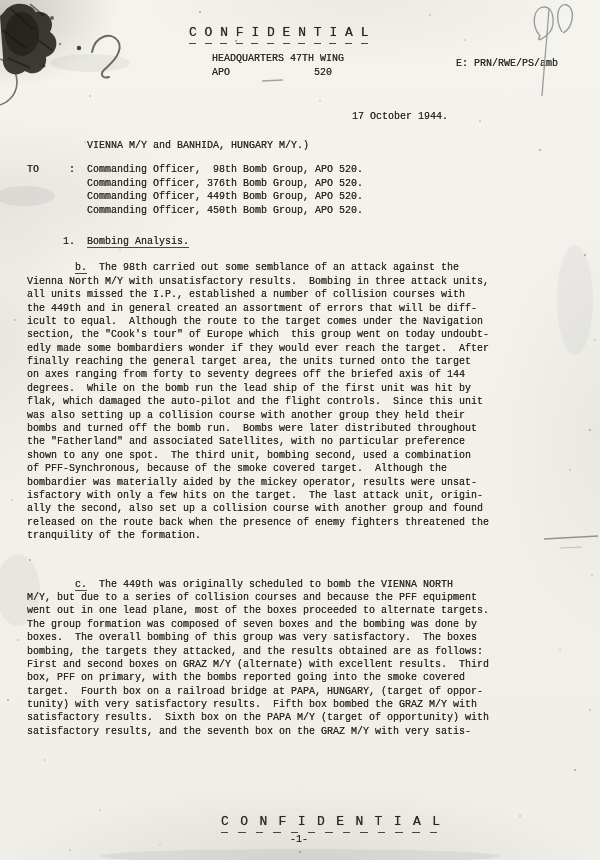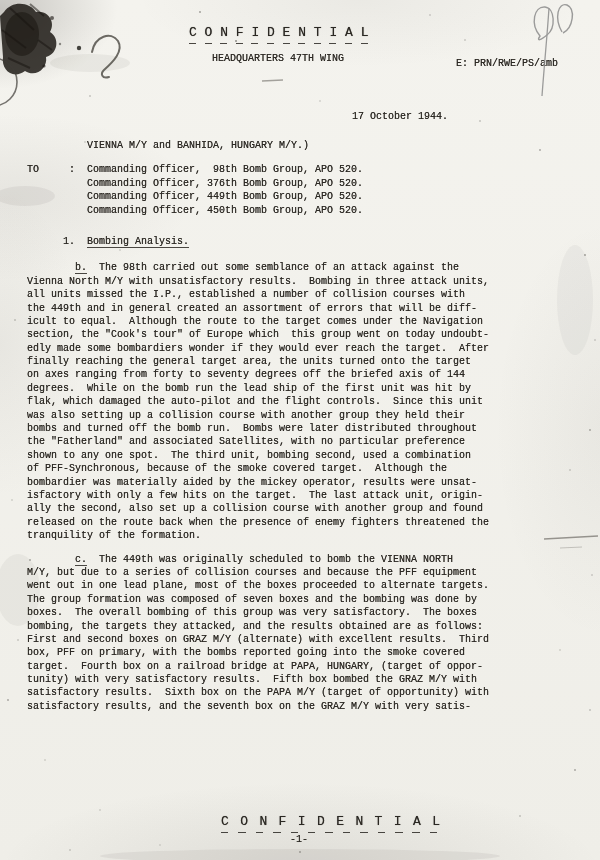--- a/index.html
+++ b/index.html
@@ -48,20 +48,21 @@
 </style>
 </head>
 <body>
 
 <div class="page">
 
   <div class="abs typed classification" style="left:189px;top:25px;">C O N F I D E N T I A L</div>
 
   <div class="abs typed hq" style="left:212px;top:52px;">
     <div class="tline">HEADQUARTERS 47TH WING</div>
+    <div class="tline">APO              520</div>
   </div>
 
   <div class="abs typed tline" style="left:456px;top:57px;">E: PRN/RWE/PS/amb</div>
 
   <div class="abs typed tline" style="left:352px;top:110px;">17 October 1944.</div>
 
   <div class="abs typed" style="left:27px;top:139px;width:560px;">
 
     <div>
         <div class="tline">          VIENNA M/Y and BANHIDA, HUNGARY M/Y.)</div>
@@ -96,21 +97,21 @@
           <div class="tline">shown to any one spot.  The third unit, bombing second, used a combination</div>
           <div class="tline">of PFF-Synchronous, because of the smoke covered target.  Although the</div>
           <div class="tline">bombardier was materially aided by the mickey operator, results were unsat-</div>
           <div class="tline">isfactory with only a few hits on the target.  The last attack unit, origin-</div>
           <div class="tline">ally the second, also set up a collision course with another group and found</div>
           <div class="tline">released on the route back when the presence of enemy fighters threatened the</div>
           <div class="tline">tranquility of the formation.</div>
         </div>
     </div>
 
-    <div style="margin-top:10px;">
+    <div style="margin-top:35px;">
       <div class="tline"><span>        </span><span class="u">c.</span><span>  The 449th was originally scheduled to bomb the VIENNA NORTH</span></div>
       <div>
           <div class="tline">M/Y, but due to a series of collision courses and because the PFF equipment</div>
           <div class="tline">went out in one lead plane, most of the boxes proceeded to alternate targets.</div>
           <div class="tline">The group formation was composed of seven boxes and the bombing was done by</div>
           <div class="tline">boxes.  The overall bombing of this group was very satisfactory.  The boxes</div>
           <div class="tline">bombing, the targets they attacked, and the results obtained are as follows:</div>
           <div class="tline">First and second boxes on GRAZ M/Y (alternate) with excellent results.  Third</div>
           <div class="tline">box, PFF on primary, with the bombs reported going into the smoke covered</div>
           <div class="tline">target.  Fourth box on a railroad bridge at PAPA, HUNGARY, (target of oppor-</div>

